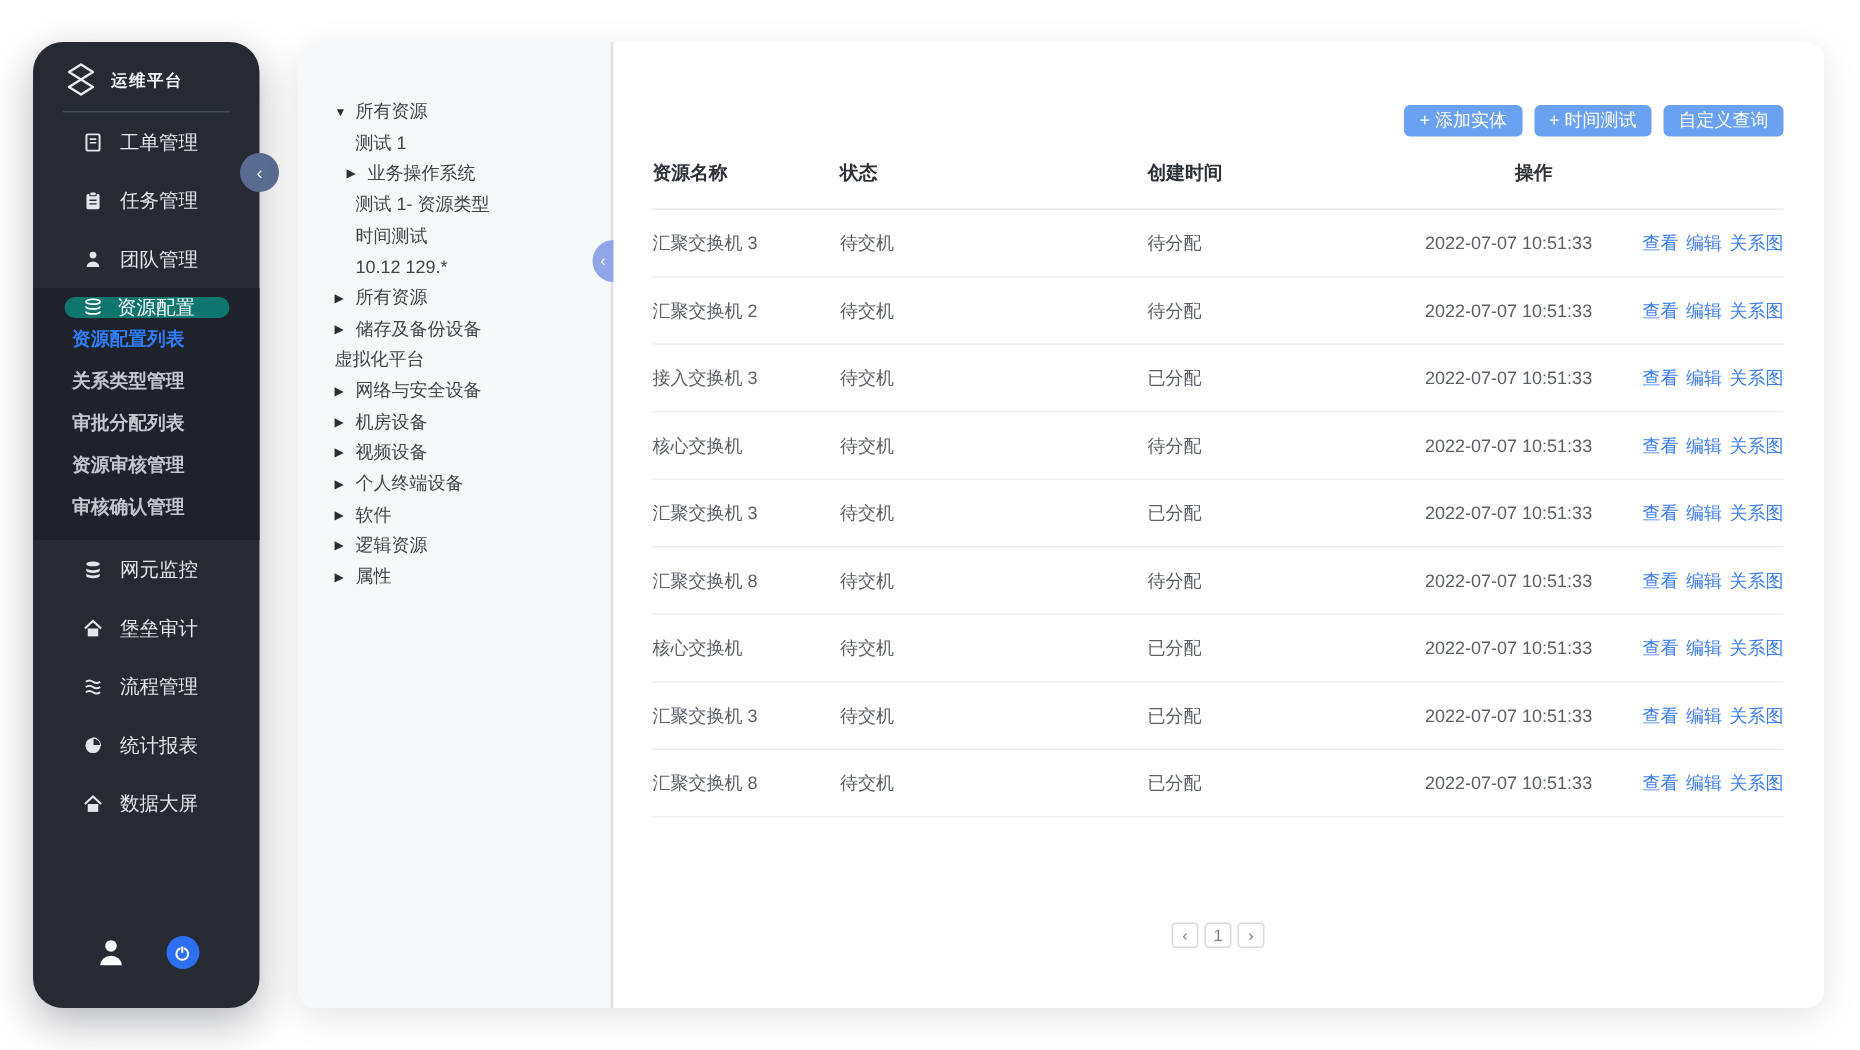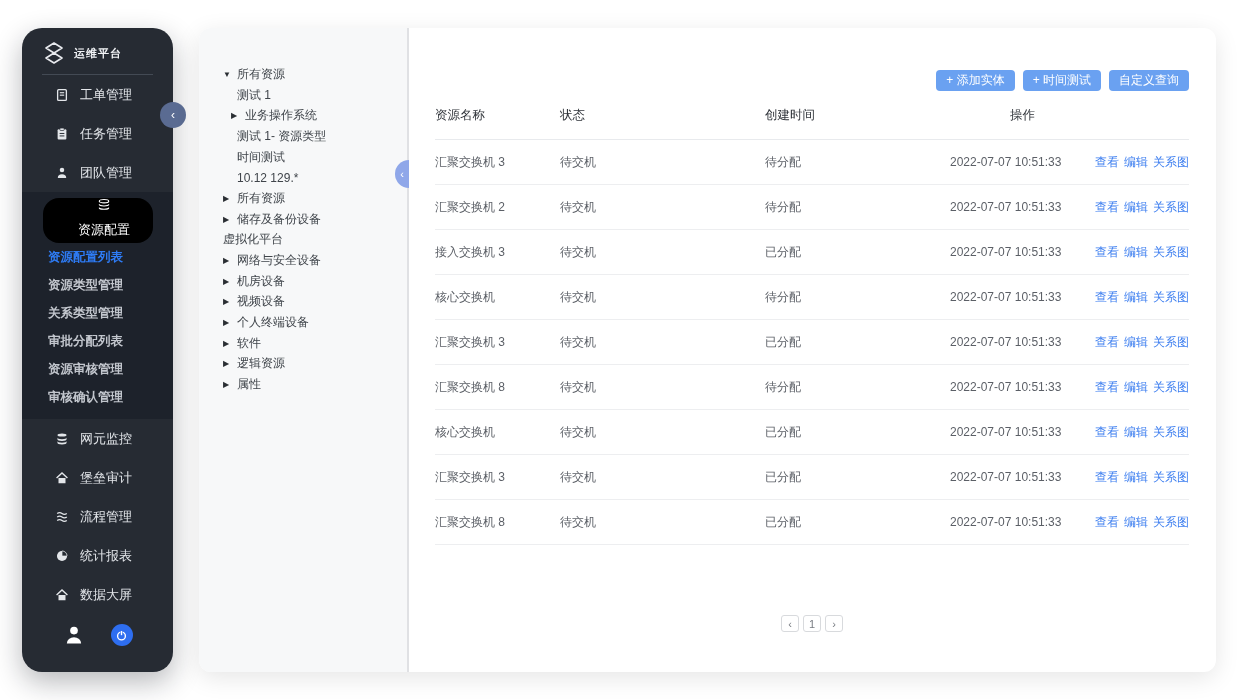--- a/index.html
+++ b/index.html
@@ -8,23 +8,23 @@
   
   .sidebar { position:absolute; left:22px; top:28px; width:151px; height:644px;
     background:#262b33; border-radius:20px; box-shadow:0 10px 28px rgba(15,20,30,.30); z-index:2; }
   .logo-row { display:flex; align-items:center; gap:8px; padding:8px 0 0 20px; height:42px; }
   .logo-title { color:#f2f4f7; font-size:11px; font-weight:bold; letter-spacing:1px; }
   .logo-divider { height:1px; background:#434a54; margin:4px 20px 0 20px; }
   .nav-item { height:39px; display:flex; align-items:center; gap:11px; padding-left:33px;
     font-size:13px; color:#e3e6ea; cursor:pointer; white-space:nowrap; }
   .nav-item svg { flex:0 0 auto; }
   .nav-group { background:#1d222b; padding:6px 0 8px 0; }
-  .pill { height:45px; margin:0 20px 0 21px; padding-left:12px; gap:9px;
-    background:#000000; border-radius:16px; color:#fff; font-size:13px;
-    display:flex; align-items:center; cursor:pointer;flex-direction:column; }
+  .pill { height:14px; margin:0 20px 0 21px; padding-left:12px; gap:9px;
+    background:#0f766e; border-radius:16px; color:#fff; font-size:13px;
+    display:flex; align-items:center; cursor:pointer; }
   .submenu-item { height:28px; line-height:28px; padding-left:26px; font-size:12.5px;
     color:#c2c6cd; cursor:pointer; white-space:nowrap;font-weight:bold; }
   .submenu-item.active { color:#2e7cf6; }
   .sidebar-bottom { position:absolute; bottom:26px; left:0; right:0;
     display:flex; justify-content:center; align-items:center; gap:26px; }
   .power-btn { width:22px; height:22px; border-radius:50%; background:#2e6ef0;
     display:flex; align-items:center; justify-content:center; cursor:pointer; }
   .sidebar-collapse { position:absolute; right:-13px; top:74px; width:26px; height:26px;
     border-radius:50%; background:#5a6b92; color:#fff; font-size:12px;
     display:flex; align-items:center; justify-content:center; cursor:pointer; z-index:1; }
@@ -42,21 +42,21 @@
     background:#8fa7e9; border-radius:14px 0 0 14px; color:#fff; font-size:11px;
     display:flex; align-items:center; justify-content:center; cursor:pointer; }
 
   
   .main-panel { flex:1; padding:42px 28px 0 26px; position:relative; }
   .toolbar { display:flex; justify-content:flex-end; gap:8px; }
   .btn { background:#6aa1f1; color:#fff; font-size:12px; height:21px; padding:0 10px;
     border:none; border-radius:4px; display:flex; align-items:center; cursor:pointer; white-space:nowrap; }
 
   .thead, .tr { display:grid; grid-template-columns:125px 205px 185px 145px 1fr; align-items:center; }
-  .thead { height:49px; border-bottom:1px solid #e8eaed; font-size:12.5px; font-weight:normal; color:#2e3238; }
+  .thead { height:49px; border-bottom:1px solid #e8eaed; font-size:12.5px; font-weight:bold; color:#2e3238; }
   .thead .th-actions { text-align:center; }
   .tr { height:45px; border-bottom:1px solid #edeef0; font-size:12px; color:#5b5f66; }
   .td.actions { display:flex; justify-content:flex-end; gap:5px; }
   .td.actions a { color:#3c7ef0; text-decoration:none; cursor:pointer; white-space:nowrap;text-align:center; }
 
   .pagination { display:flex; justify-content:center; align-items:center; gap:4px; margin-top:70px; }
   .pg { min-width:18px; height:17px; padding:0 3px; border:1px solid #d8dadd; border-radius:3px;
     color:#787c82; font-size:11px; display:flex; align-items:center; justify-content:center; cursor:pointer; background:#fff; }
 </style>
 </head>
@@ -114,21 +114,20 @@
               <path d="M2.6 7.2 a5.4 1.9 0 0 0 10.8 0" fill="none" stroke="#fff" stroke-width="1.3"></path>
               <path d="M2.6 11 a5.4 1.9 0 0 0 10.8 0" fill="none" stroke="#fff" stroke-width="1.3"></path>
             </svg>
           </span>
         <span>资源配置</span>
       </div>
       <div class="submenu">
 
           <div class="submenu-item active">资源配置列表</div>
 
-          <div class="submenu-item">资源类型管理</div>
 
           <div class="submenu-item">关系类型管理</div>
 
           <div class="submenu-item">审批分配列表</div>
 
           <div class="submenu-item">资源审核管理</div>
 
           <div class="submenu-item">审核确认管理</div>
         </div>
     </div>

